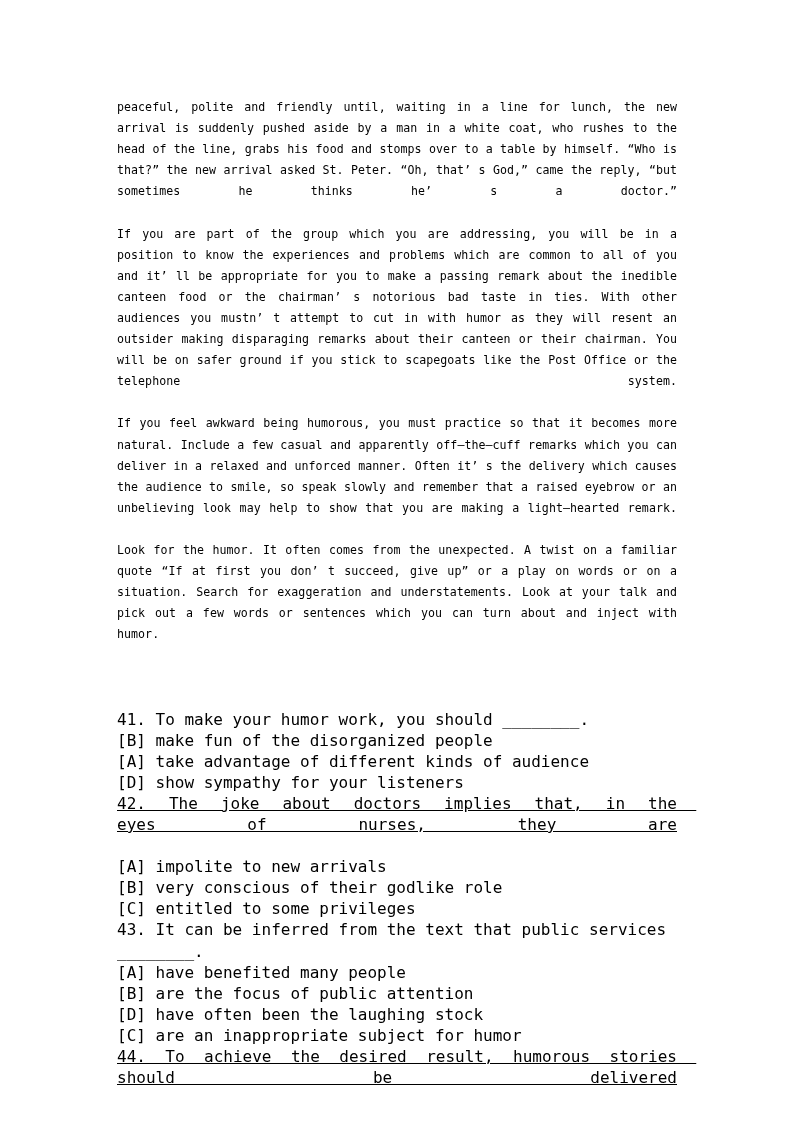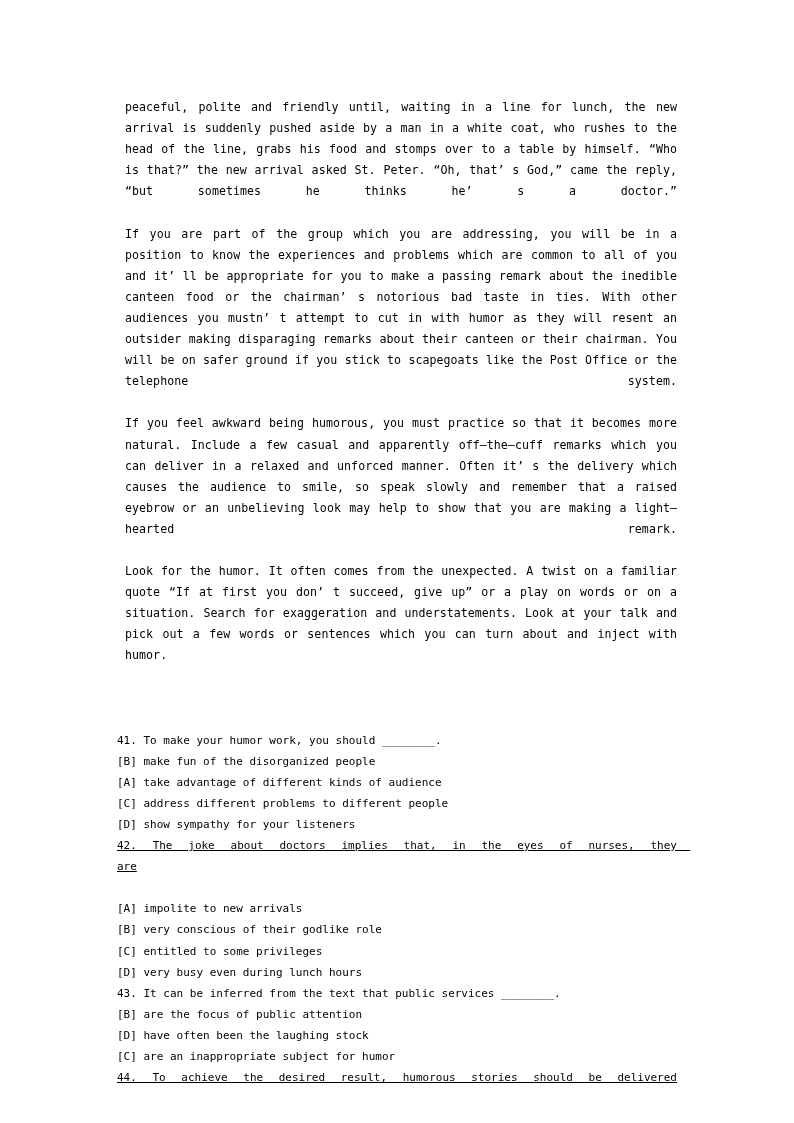--- a/index.html
+++ b/index.html
@@ -36,34 +36,33 @@
     text-align: justify;
     text-justify: inter-word;
     margin: 0;
     white-space: normal;
     word-spacing: 0px;
     letter-spacing: 0.05px;
   }
   
   .para.force-justify {
     text-align: justify;
-    margin-left: 8px;
   }
   .para.force-justify::after {
     content: "";
     display: inline-block;
     width: 100%;
   }
 
   .gap-block {
     height: 42px;
   }
 
   .qline {
-    font-size: 11px;
+    font-size: 16px;
     line-height: 21.1px;
     text-align: left;
     margin: 0;
     white-space: pre-wrap;
   }
   .qline.justified {
     text-align: justify;
     text-decoration: underline;
   }
   .qline.justified::after {
@@ -84,30 +83,29 @@
 
     <p class="para force-justify">If you feel awkward being humorous, you must practice so that it becomes more natural. Include a few casual and apparently off—the—cuff remarks which you can deliver in a relaxed and unforced manner. Often it’ s the delivery which causes the audience to smile, so speak slowly and remember that a raised eyebrow or an unbelieving look may help to show that you are making a light—hearted remark.</p>
 
     <p class="para force-justify">Look for the humor. It often comes from the unexpected. A twist on a familiar quote “If at first you don’ t succeed, give up” or a play on words or on a situation. Search for exaggeration and understatements. Look at your talk and pick out a few words or sentences which you can turn about and inject with humor.</p>
 
     <div class="gap-block"></div>
 
     <p class="qline">41. To make your humor work, you should ________.</p>
     <p class="qline">[B] make fun of the disorganized people</p>
     <p class="qline">[A] take advantage of different kinds of audience</p>
-    <p class="qline">[C] address different problems to different people</p>
     <p class="qline">[D] show sympathy for your listeners</p>
 
     <p class="qline justified">42.  The  joke  about  doctors  implies  that,  in  the  eyes  of  nurses,  they  are</p>
     <p class="qline">[A] impolite to new arrivals</p>
     <p class="qline">[B] very conscious of their godlike role</p>
     <p class="qline">[C] entitled to some privileges</p>
-    <p class="qline">[D] very busy even during lunch hours</p>
 
     <p class="qline">43. It can be inferred from the text that public services ________.</p>
+    <p class="qline">[A] have benefited many people</p>
     <p class="qline">[B] are the focus of public attention</p>
     <p class="qline">[D] have often been the laughing stock</p>
     <p class="qline">[C] are an inappropriate subject for humor</p>
 
     <p class="qline justified">44.  To  achieve  the  desired  result,  humorous  stories  should  be  delivered</p>
 
   </div>
 </div>
 
 </body></html>

